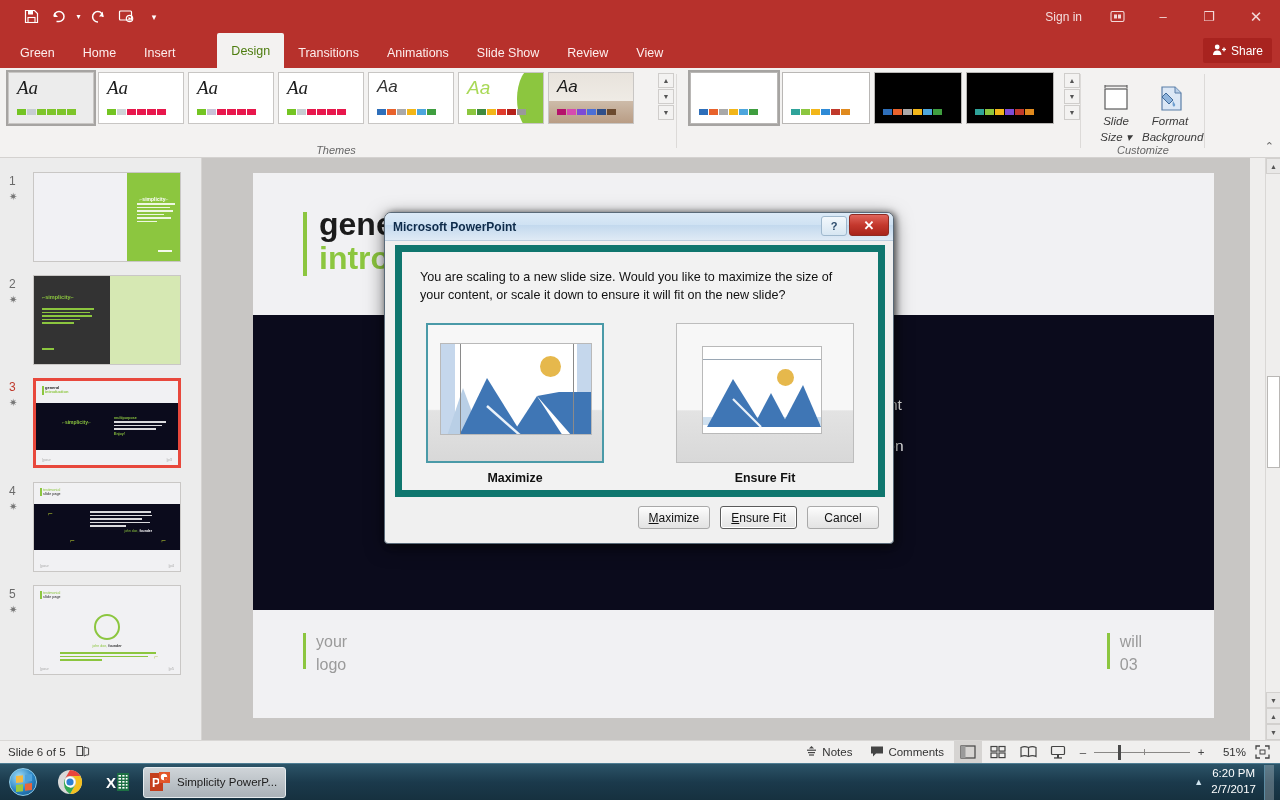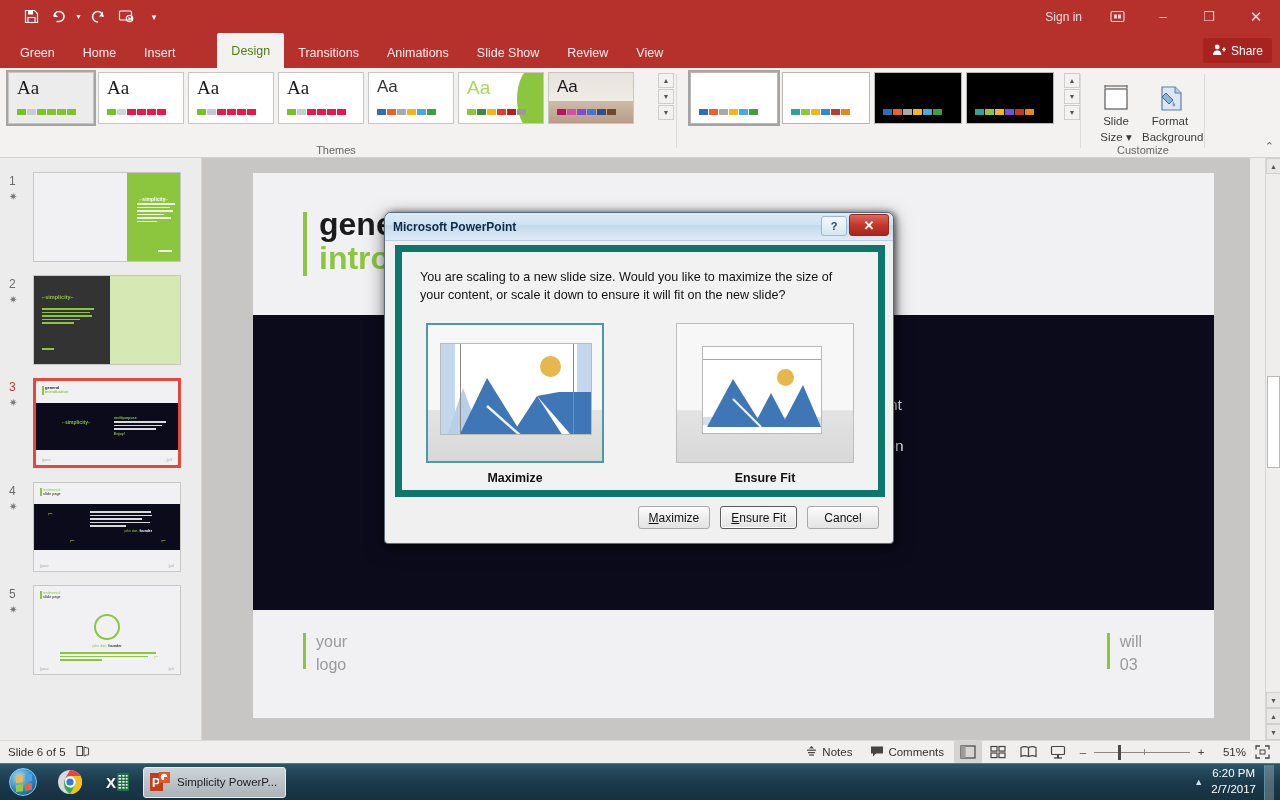--- a/index.html
+++ b/index.html
@@ -53,21 +53,21 @@
     position:absolute; right:8px; top:5px; height:25px; padding:0 9px;
     display:flex; align-items:center; gap:5px;
     color:#fff; font-size:12px; background:#a8231f; border-radius:2px;
   }
 
   
   .ribbon {
     position:absolute; left:0; top:68px; width:1280px; height:90px;
     background:#f3f2f1; border-bottom:1px solid #d4d2d0;
   }
-  .grp { position:absolute; top:0; height:90px; }
+  .grp { position:absolute; top:0; height:90px;font-style:italic; }
   .grp-label {
     position:absolute; bottom:2px; width:100%; text-align:center;
     font-size:11px; color:#666;
   }
   .grp-sep { position:absolute; top:6px; width:1px; height:74px; background:#dcdad8; }
 
   .gallery { position:absolute; top:4px; display:flex; gap:4px; }
   .thumb {
     width:86px; height:52px; background:#fff;
     border:1px solid #c8c6c4; position:relative; overflow:hidden;

